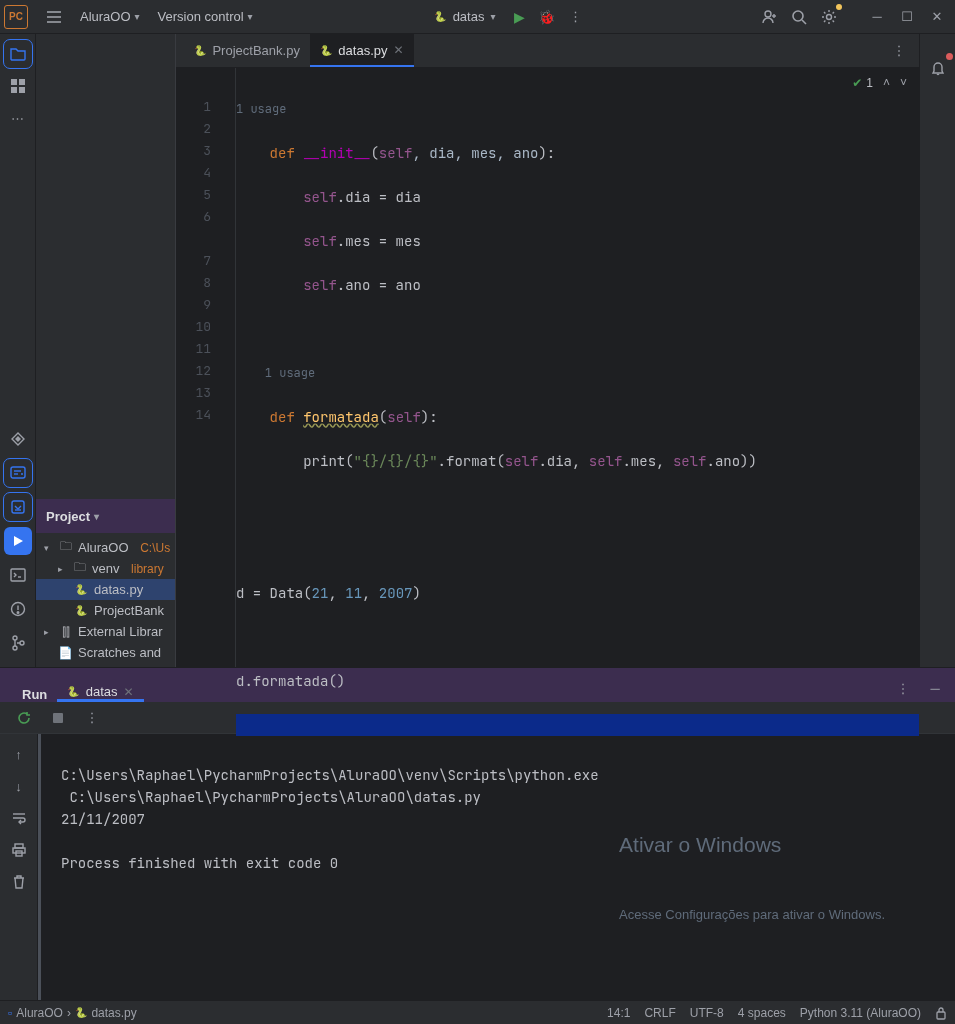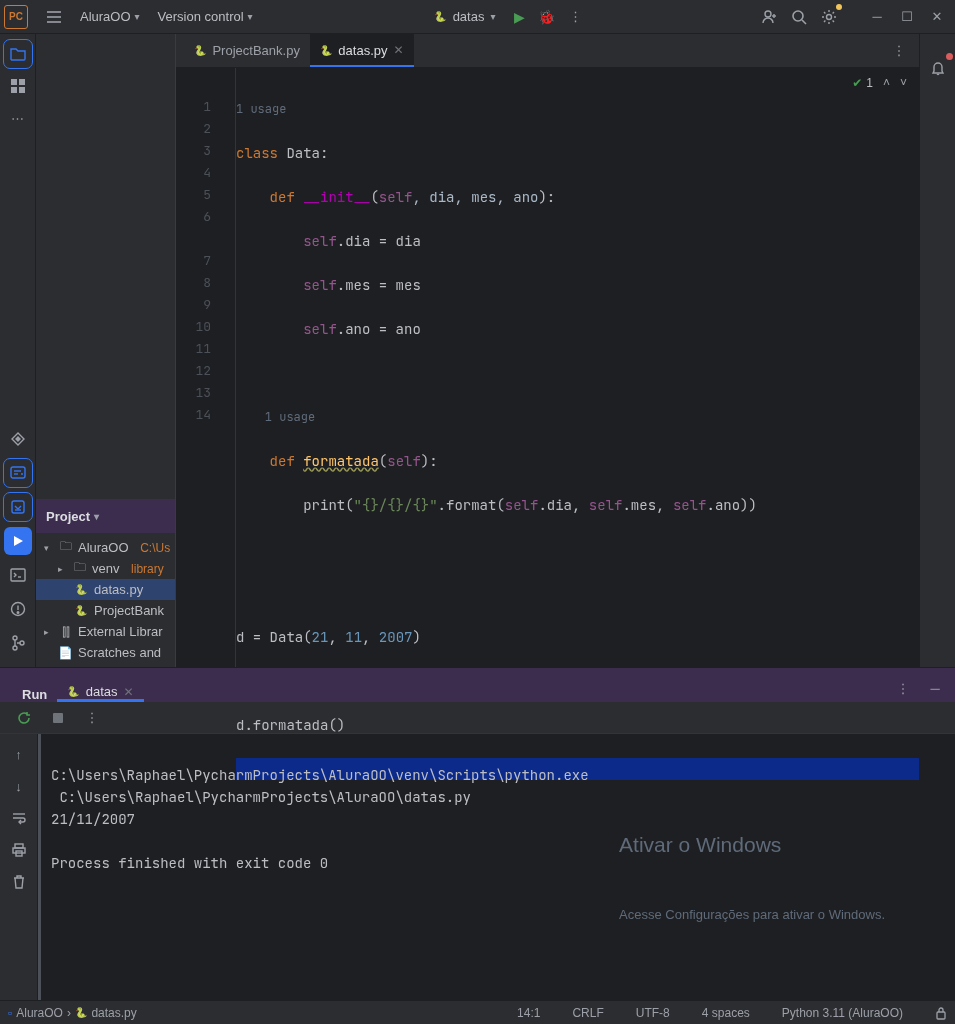--- a/index.html
+++ b/index.html
@@ -281,21 +281,21 @@
   border-right: 1px solid #1e1f22;
   display: flex;
   flex-direction: column;
   align-items: center;
   gap: 4px;
   padding-top: 6px;
 }
 .console {
   flex: 1;
   position: relative;
-  padding: 8px 8px 8px 10px;
+  padding: 8px 8px 8px 20px;
   font-family: "JetBrains Mono", Consolas, monospace;
   font-size: 14px;
   line-height: 22px;
   white-space: pre;
   color: #bcbec4;
   border-left: 3px solid #4b5059;
 }
 .watermark {
   position: absolute;
   right: 70px;
@@ -313,21 +313,21 @@
   background: #2b2d30;
   border-top: 1px solid #1e1f22;
   display: flex;
   align-items: center;
   padding: 0 8px;
   font-size: 12px;
   color: #9da0a8;
   gap: 10px;
 }
 .statusbar .crumb { display: flex; align-items: center; gap: 4px; }
-.statusbar-right { margin-left: auto; display: flex; gap: 32px; align-items: center; }
+.statusbar-right { margin-left: auto; display: flex; gap: 14px; align-items: center; }
 
 .stop-sq { width: 10px; height: 10px; background: #6f737a; border-radius: 1px; }
 .run-triangle { color: #499c54; font-size: 14px; }
 .debug-bug { color: #499c54; font-size: 14px; }
 .gear-dot { position: relative; }
 .gear-dot::after {
   content: ""; position: absolute; top: 1px; right: 1px;
   width: 6px; height: 6px; background: #f2c55c; border-radius: 50%;
 }
 svg { display: block; }
@@ -533,21 +533,20 @@
         <div class="ln">8</div>
         <div class="ln">9</div>
         <div class="ln">10</div>
         <div class="ln">11</div>
         <div class="ln">12</div>
         <div class="ln">13</div>
         <div class="ln">14</div>
       </div>
       <div class="code">
 <div class="code-row usage-inline">1 usage</div>
-<div class="code-row"><span class="k-orange">class</span><span class="k-default"> Data</span><span class="k-default">:</span></div>
 <div class="code-row">    <span class="k-orange">def</span> <span class="k-dunder">__init__</span><span class="k-default">(</span><span class="k-self">self</span><span class="k-param">, dia, mes, ano</span><span class="k-default">):</span></div>
 <div class="code-row">        <span class="k-self">self</span><span class="k-default">.dia = dia</span></div>
 <div class="code-row">        <span class="k-self">self</span><span class="k-default">.mes = mes</span></div>
 <div class="code-row">        <span class="k-self">self</span><span class="k-default">.ano = ano</span></div>
 <div class="code-row"></div>
 <div class="code-row usage-inline">    <span>1 usage</span></div>
 <div class="code-row">    <span class="k-orange">def</span> <span class="k-yellow k-warn">formatada</span><span class="k-default">(</span><span class="k-self">self</span><span class="k-default">):</span></div>
 <div class="code-row">        <span class="k-default">print(</span><span class="k-str">"{}/{}/{}"</span><span class="k-default">.format(</span><span class="k-self">self</span><span class="k-default">.dia</span><span class="k-default">, </span><span class="k-self">self</span><span class="k-default">.mes</span><span class="k-default">, </span><span class="k-self">self</span><span class="k-default">.ano</span><span class="k-default">))</span></div>
 <div class="code-row"></div>
 <div class="code-row"></div>

